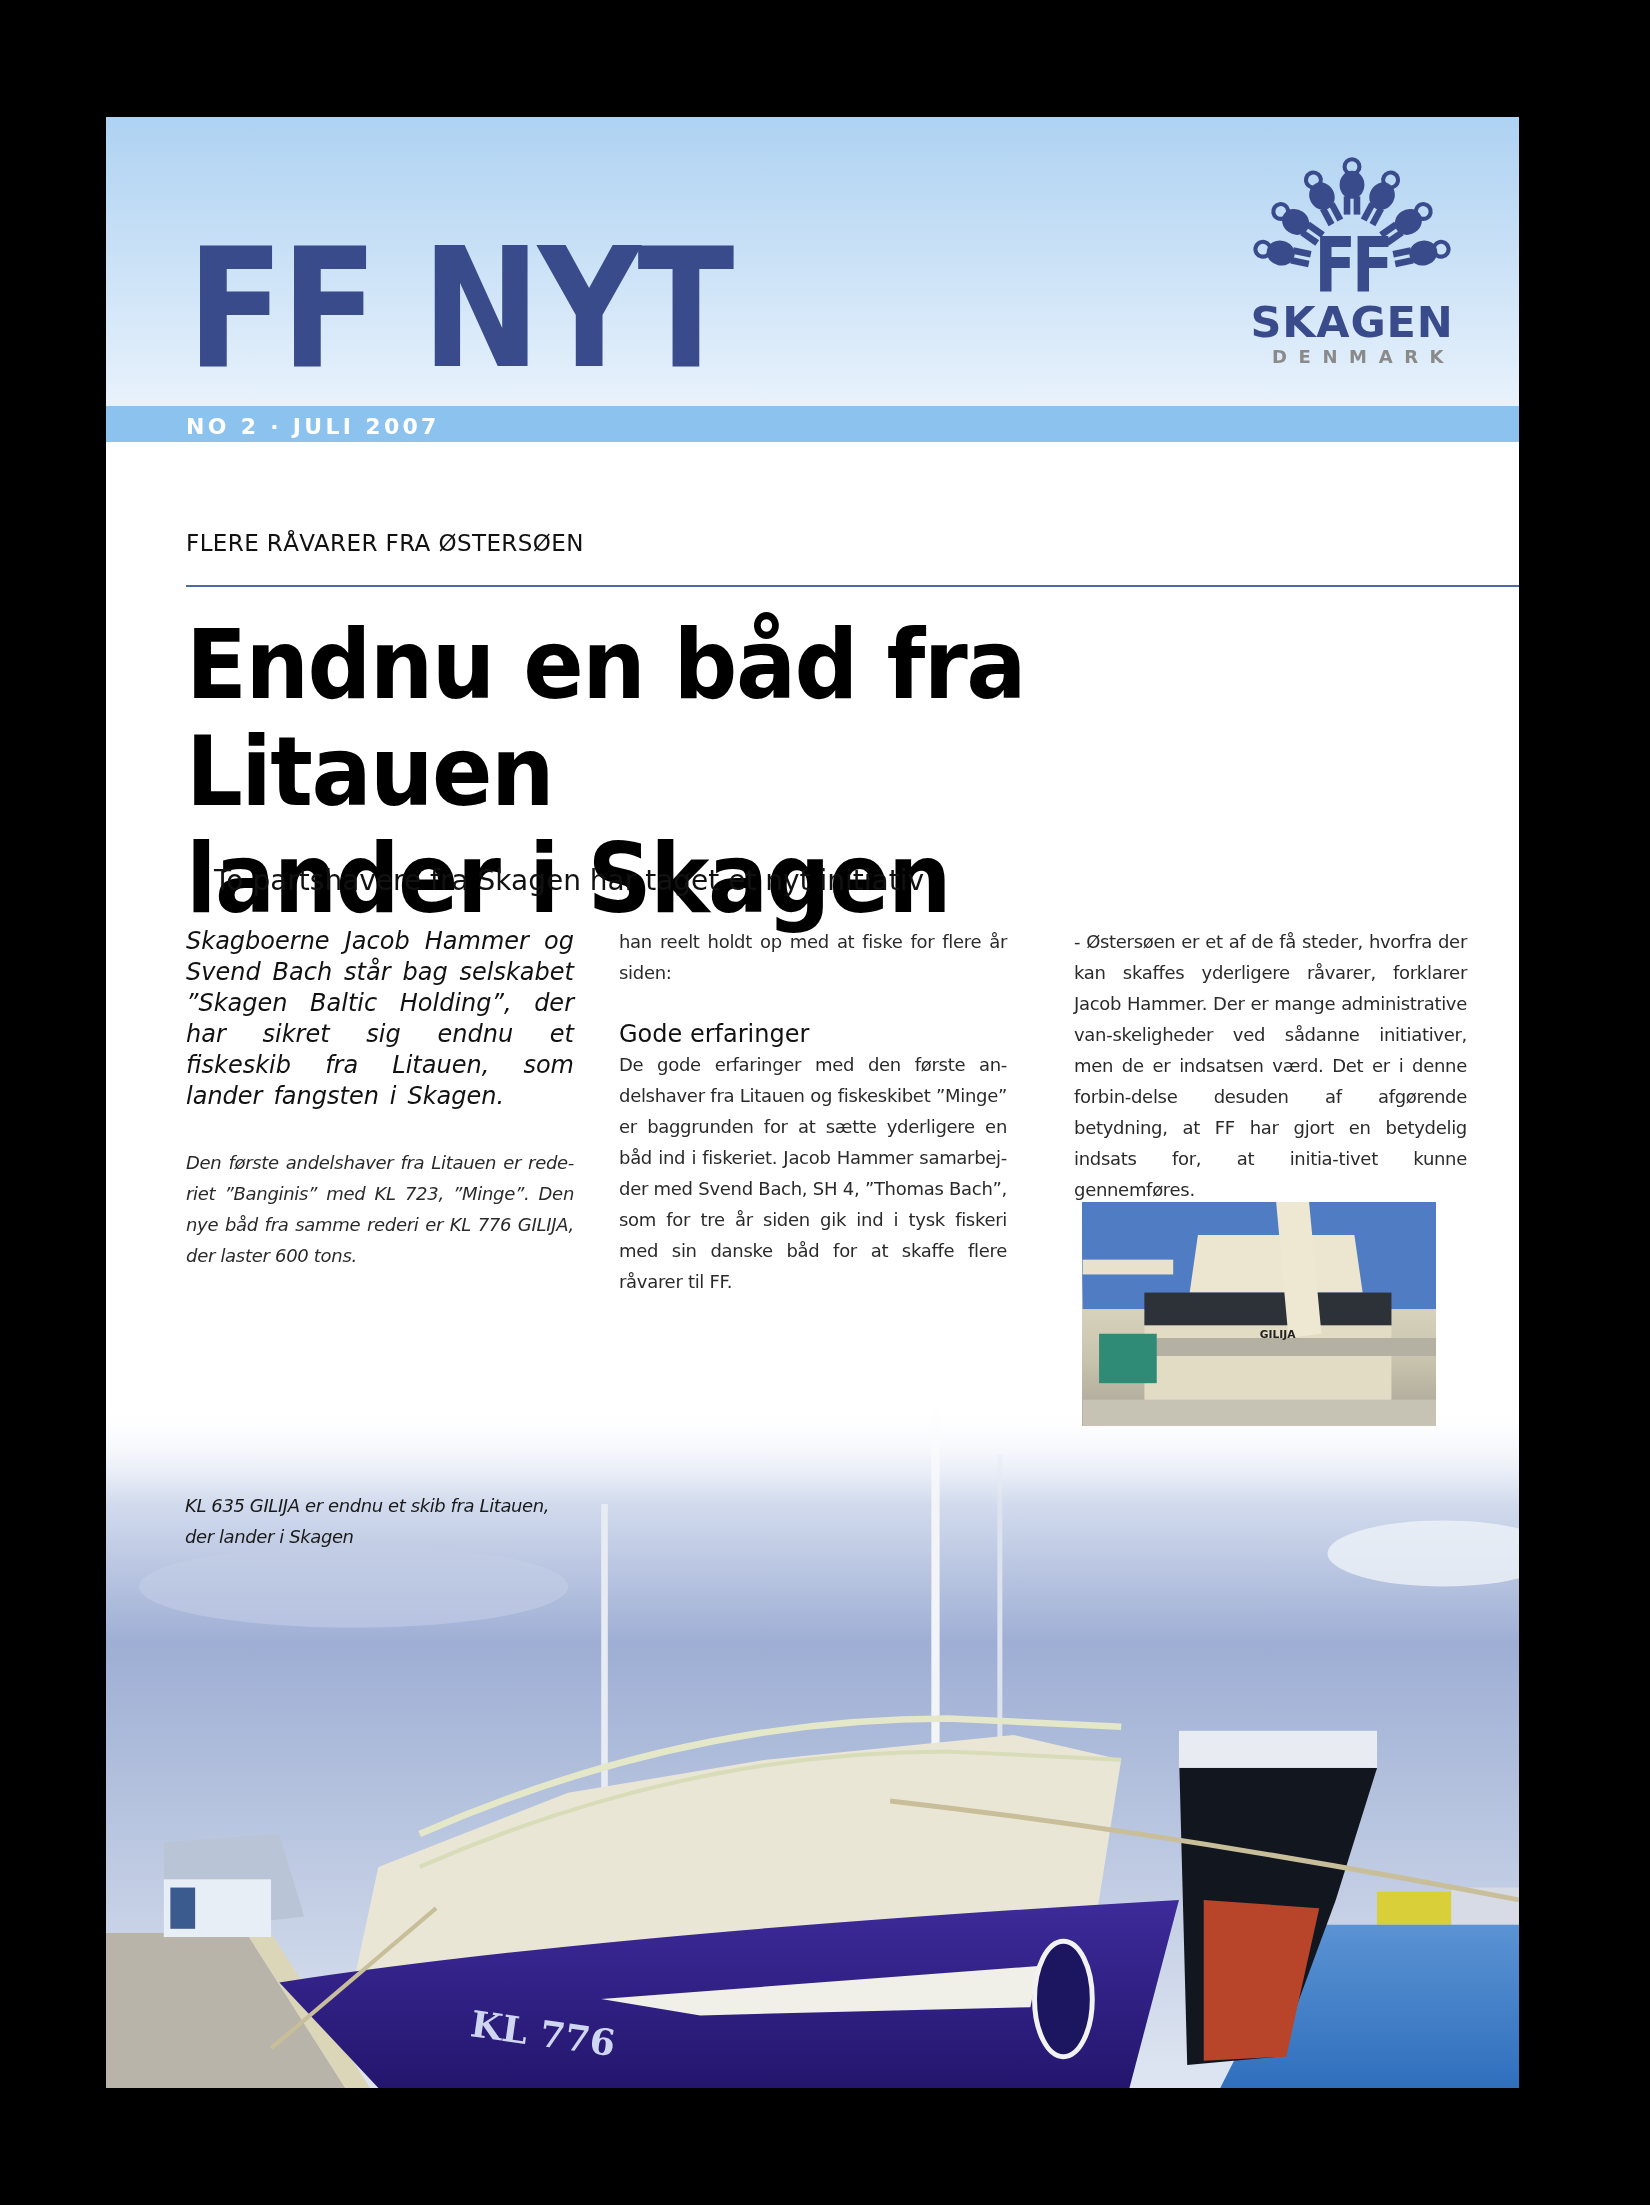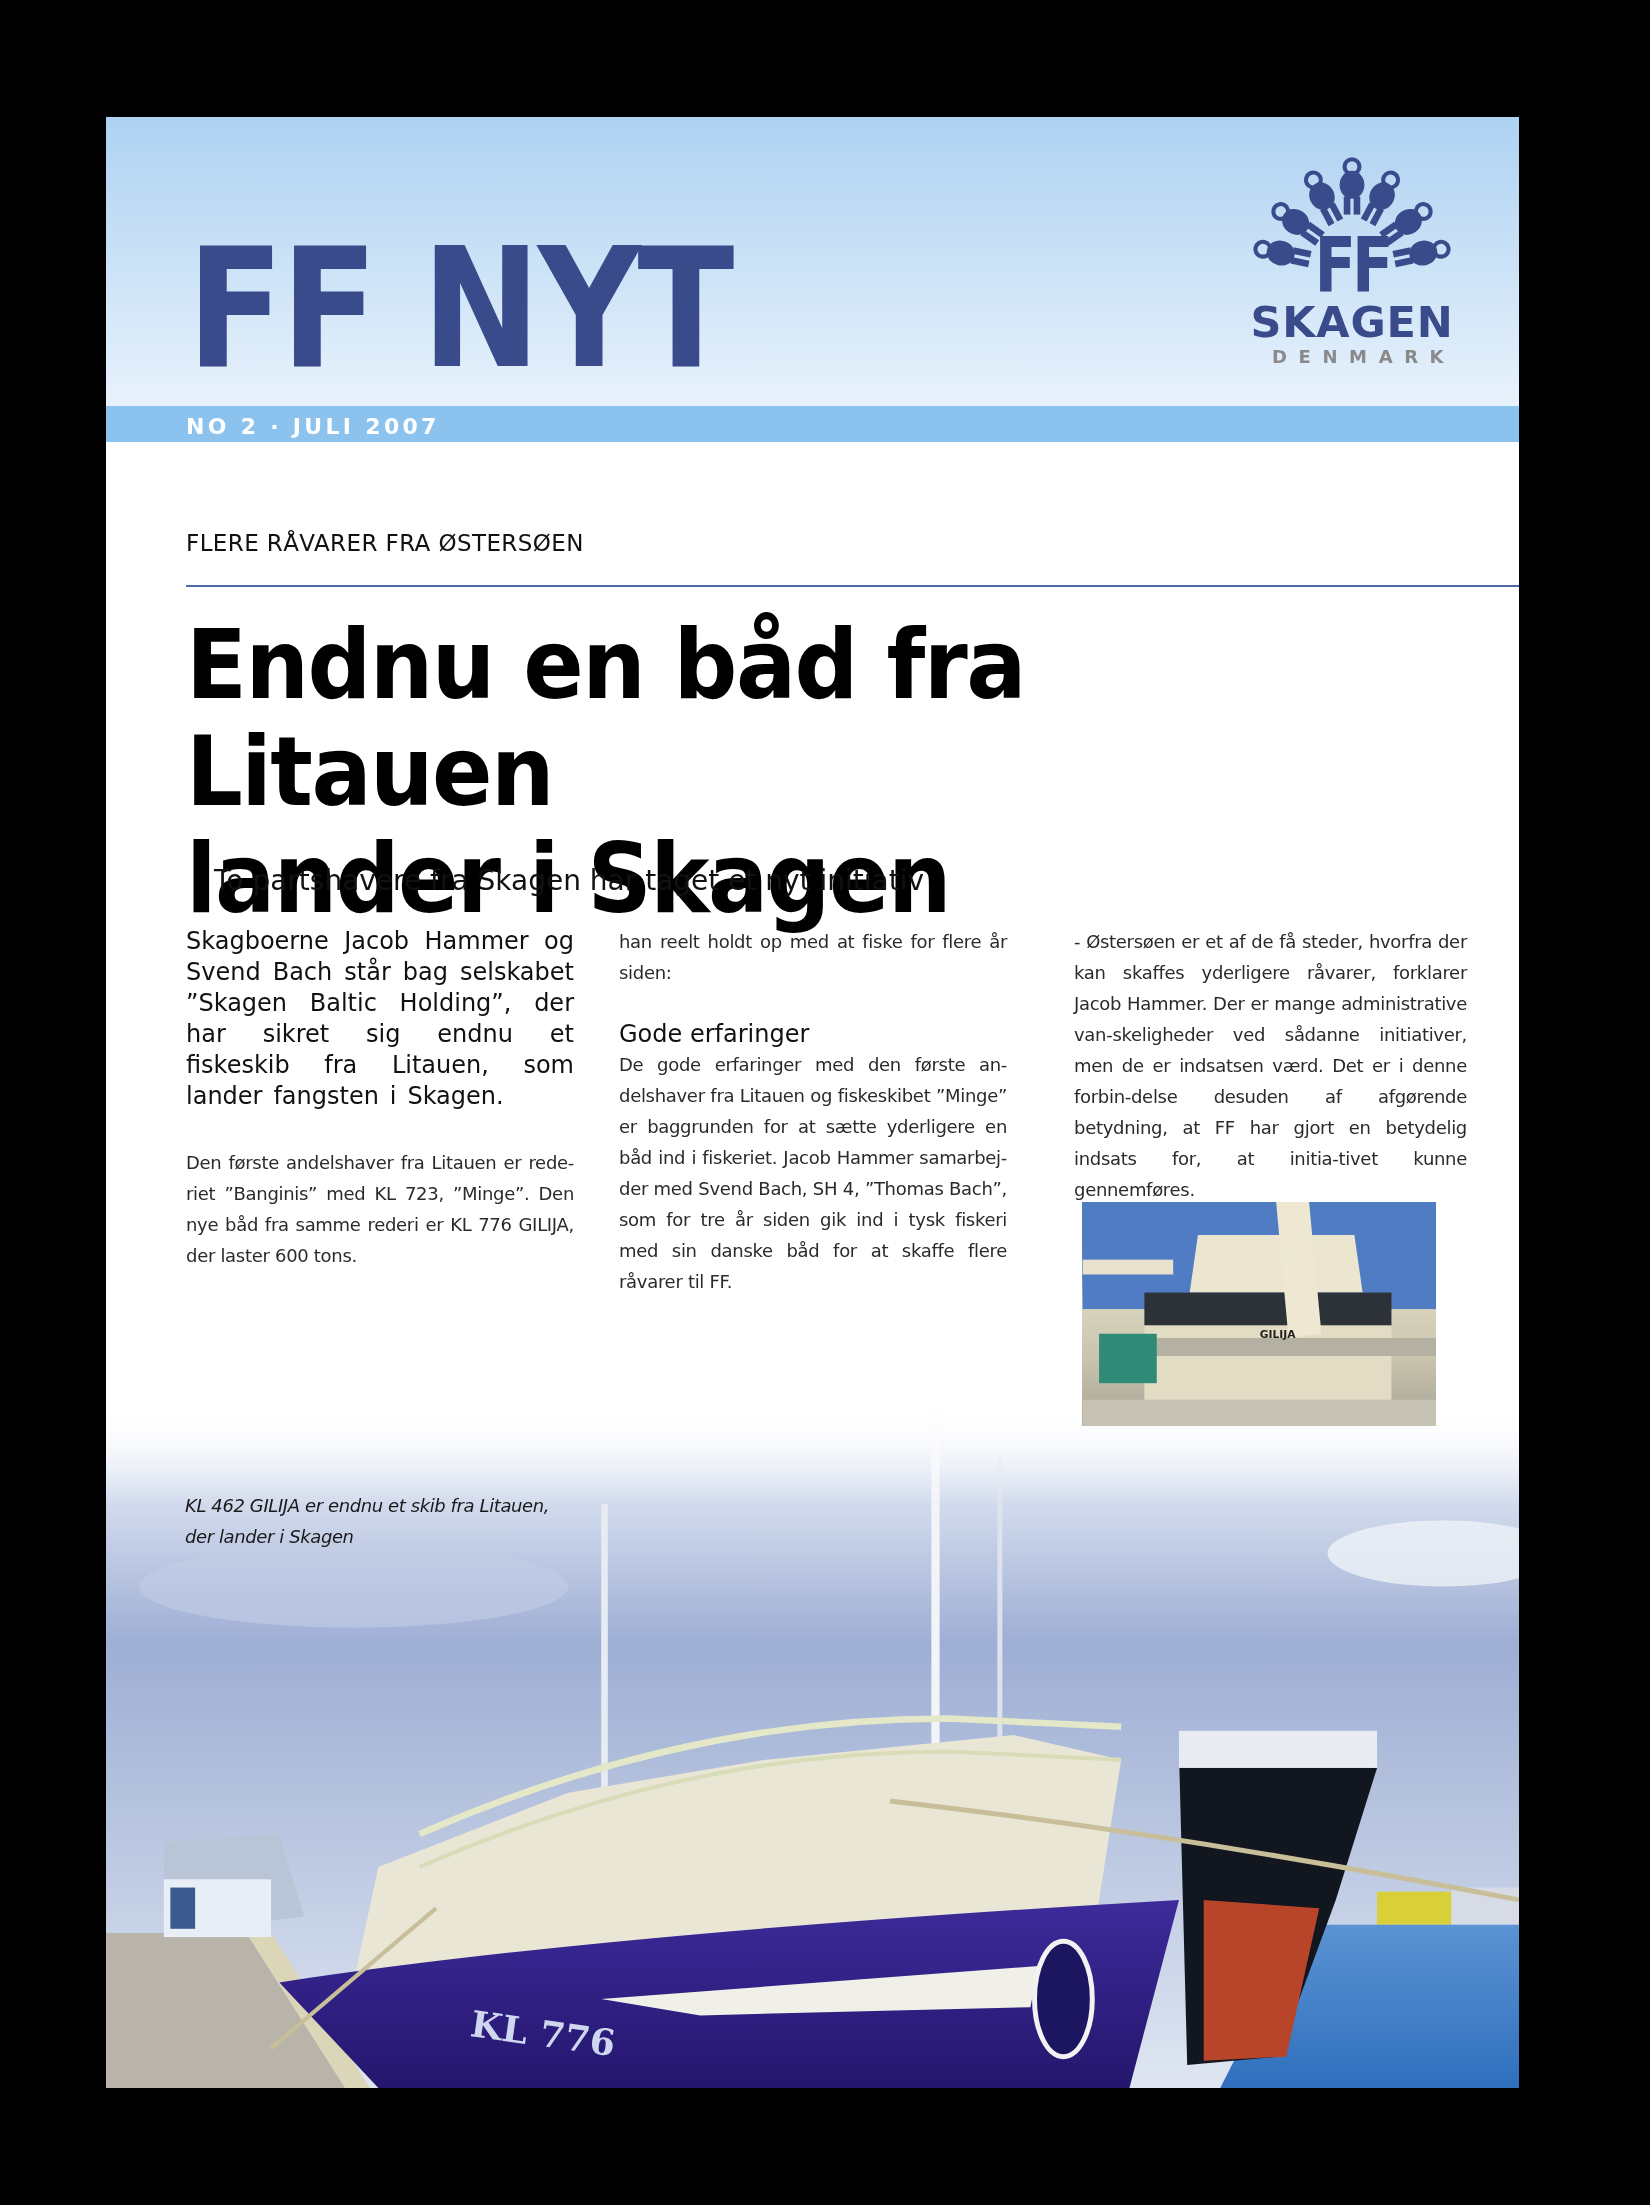--- a/index.html
+++ b/index.html
@@ -64,21 +64,21 @@
   }
   .subhead {
     position: absolute; left: 80px; top: 747px;
     font-family: "DejaVu Sans", sans-serif; font-size: 28px; color: #111; margin-left: 28px;
   }
   .col {
     position: absolute; top: 809px; color: #222;
     font-family: "DejaVu Sans", sans-serif; text-align: justify;
     hyphens: manual;
   }
-  .col1 { left: 80px; width: 388px; }
+  .col1 { left: 80px; width: 388px; font-style: italic; }
   .col2 { left: 513px; width: 388px; }
   .col3 { left: 947px; width: 393px; margin-left: 21px; }
   .lead {
     font-size: 24px; line-height: 31px; color: #111; margin: 0 0 35px 0;
     word-spacing: 3.3px;
   }
   .body-p {
     font-size: 18px; line-height: 31px; margin: 0 0 31px 0; color: #2a2a2a;
     letter-spacing: -0.3px;
   }
@@ -265,18 +265,18 @@
       <rect x="75" y="150" width="300" height="120" fill="#e2dcc4"></rect>
       <polygon points="235,0 275,0 290,160 250,165" fill="#eee8d2"></polygon>
       <rect x="60" y="165" width="400" height="22" rx="10" fill="#b4b0a2"></rect>
       <rect x="20" y="160" width="70" height="60" fill="#2f8a76"></rect>
       <rect x="0" y="240" width="466" height="32" fill="#c6c2b4"></rect>
       <text x="215" y="165" fill="#222" font-family="DejaVu Sans, sans-serif" font-size="13" font-weight="bold">GILIJA</text>
     </svg>
   </div>
 
   <div class="caption">
-    <div>KL 462 GILIJA er endnu et skib fra Litauen,</div>
+    <div>KL 635 GILIJA er endnu et skib fra Litauen,</div>
     <div>der lander i Skagen</div>
   </div>
 
 </div>
 
 
 </body></html>

